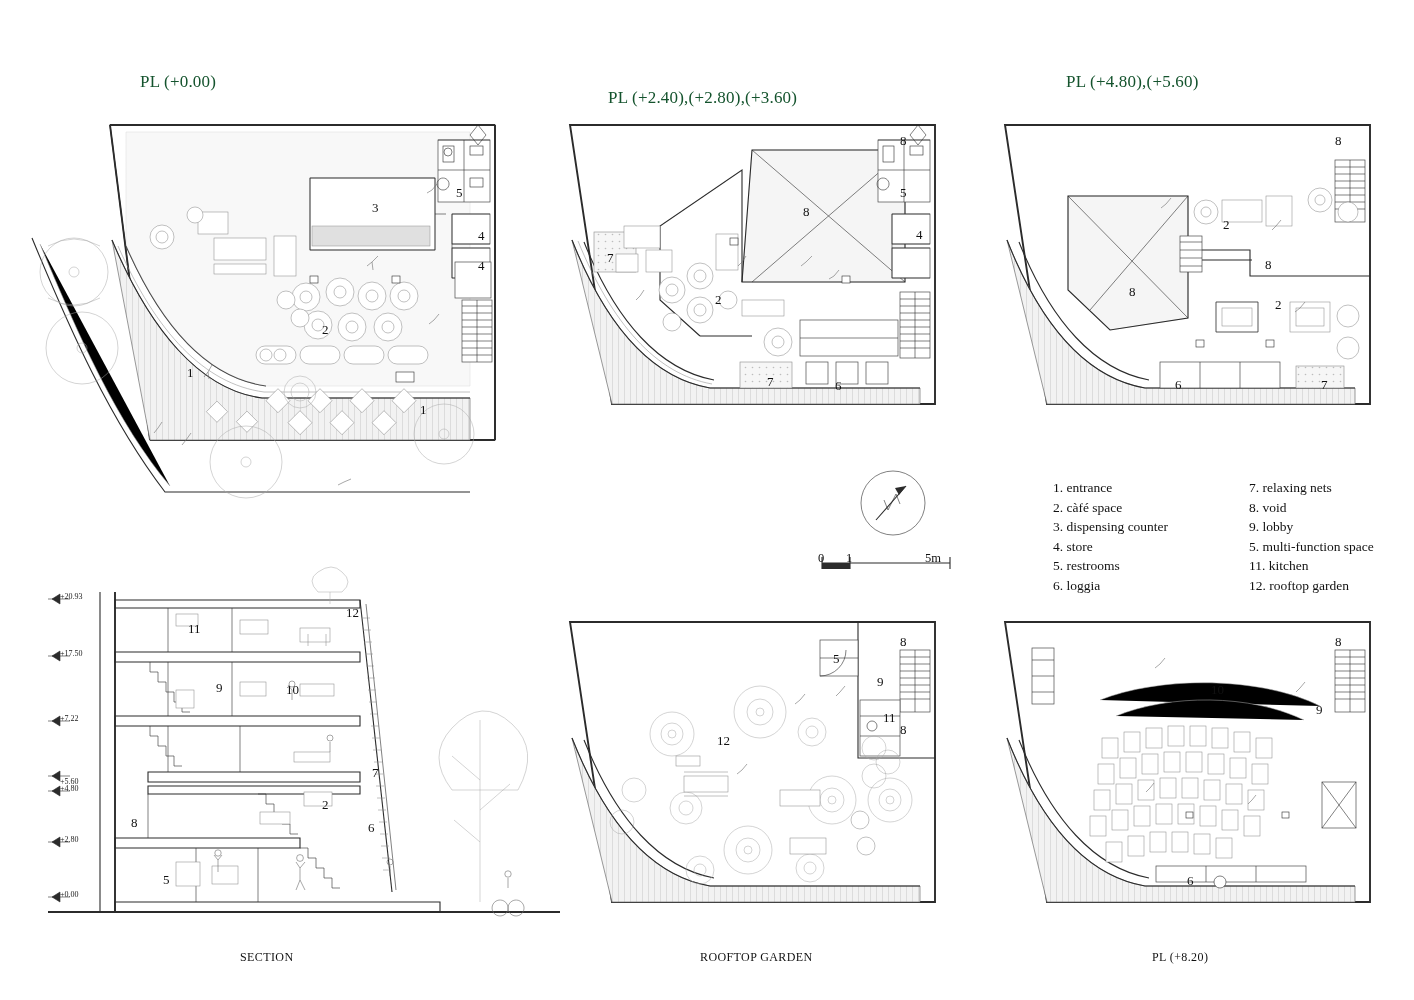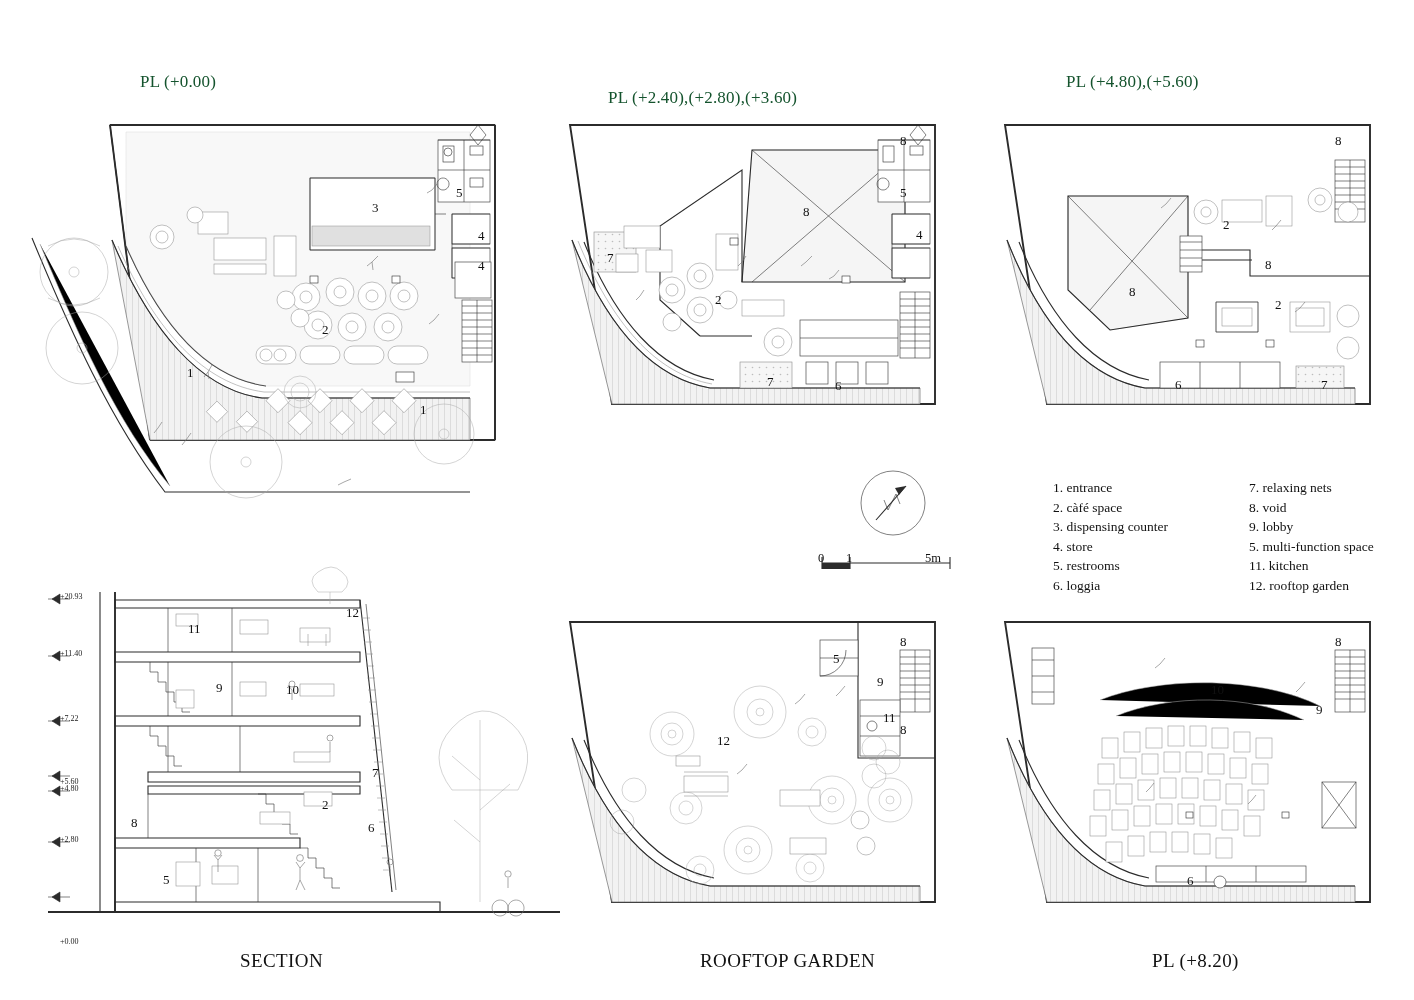--- a/index.html
+++ b/index.html
@@ -23,21 +23,21 @@
   }
   .plan-title {
     position: absolute;
     font-size: 17px;
     letter-spacing: 0.2px;
     color: #14532d;
     white-space: nowrap;
   }
   .plan-caption {
     position: absolute;
-    font-size: 19px;
+    font-size: 12px;
     letter-spacing: 0.4px;
     color: #111;
     white-space: nowrap;
   }
   .room-num {
     position: absolute;
     font-size: 13px;
     color: #111;
   }
   .lvl-label {
@@ -636,26 +636,26 @@
       <div class="legend-item">11. kitchen</div>
       <div class="legend-item">12. rooftop garden</div>
     </div>
   </div>
 
   <div class="scale-num" style="left:818px; top:551px;">0</div>
   <div class="scale-num" style="left:846px; top:551px;">1</div>
   <div class="scale-num" style="left:925px; top:551px;">5m</div>
 
   <div class="lvl-label" style="left:60px; top:592px;">+20.93</div>
-  <div class="lvl-label" style="left:60px; top:649px;">+11.40</div>
+  <div class="lvl-label" style="left:60px; top:649px;">+17.50</div>
   <div class="lvl-label" style="left:60px; top:714px;">+7.22</div>
   <div class="lvl-label" style="left:60px; top:769px;margin-top:8px;">+5.60</div>
   <div class="lvl-label" style="left:60px; top:784px;">+4.80</div>
   <div class="lvl-label" style="left:60px; top:835px;">+2.80</div>
-  <div class="lvl-label" style="left:60px; top:937px;font-family:Liberation Serif, serif;">+0.00</div>
+  <div class="lvl-label" style="left:60px; top:890px;font-family:Liberation Serif, serif;">+0.00</div>
 
   <div class="room-num" style="left:372px; top:200px;">3</div>
   <div class="room-num" style="left:456px; top:185px;">5</div>
   <div class="room-num" style="left:478px; top:228px;">4</div>
   <div class="room-num" style="left:478px; top:258px;">4</div>
   <div class="room-num" style="left:322px; top:322px;">2</div>
   <div class="room-num" style="left:187px; top:365px;">1</div>
   <div class="room-num" style="left:420px; top:402px;">1</div>
 
   <div class="room-num" style="left:900px; top:133px;">8</div>

